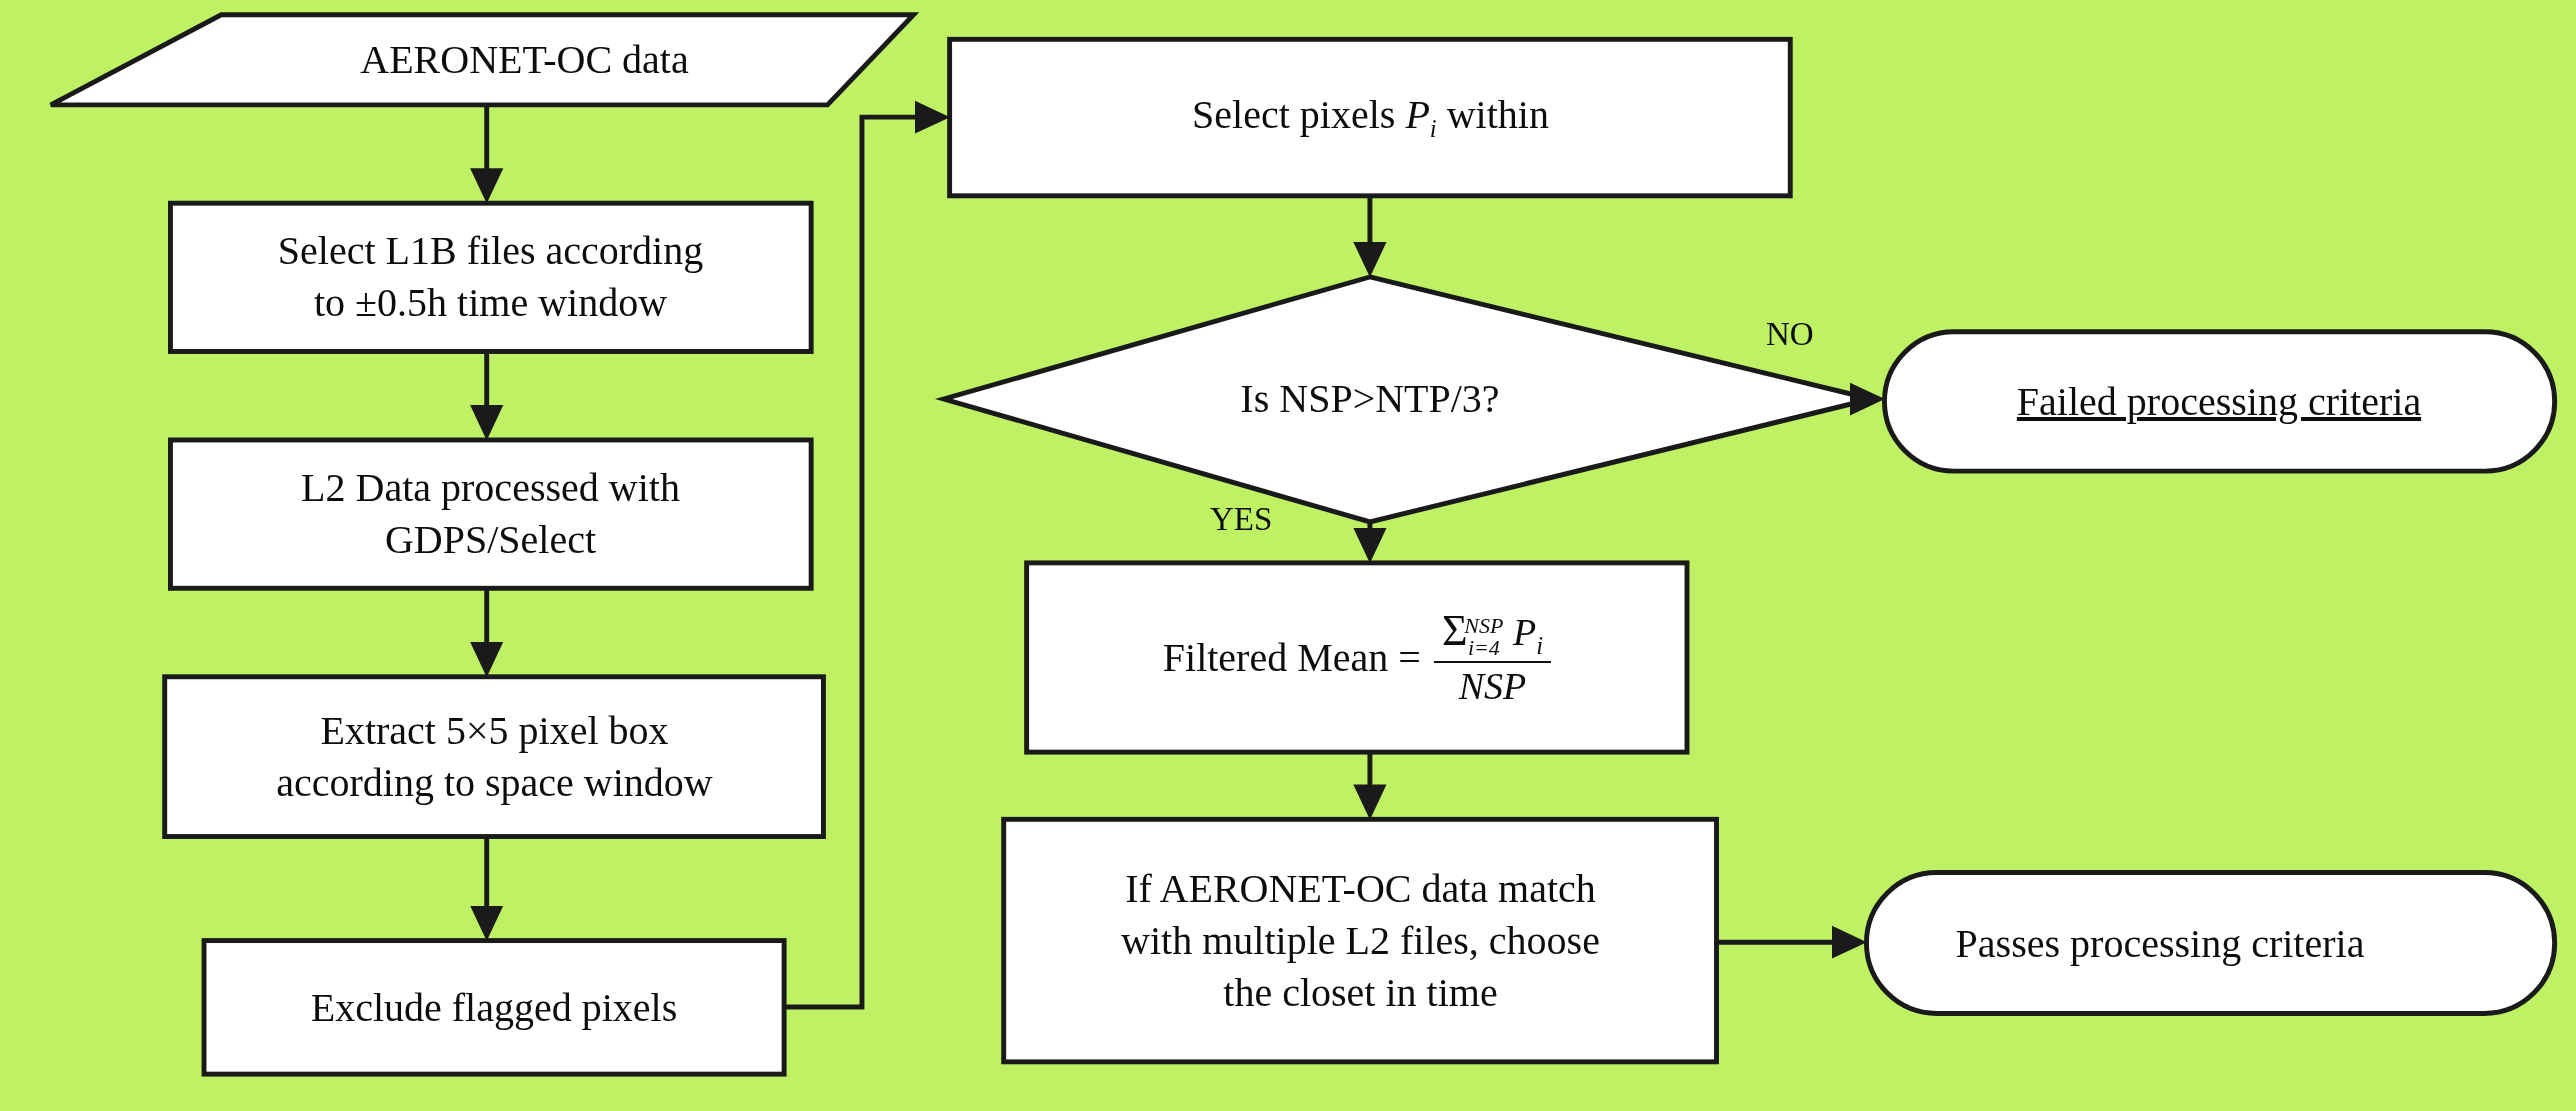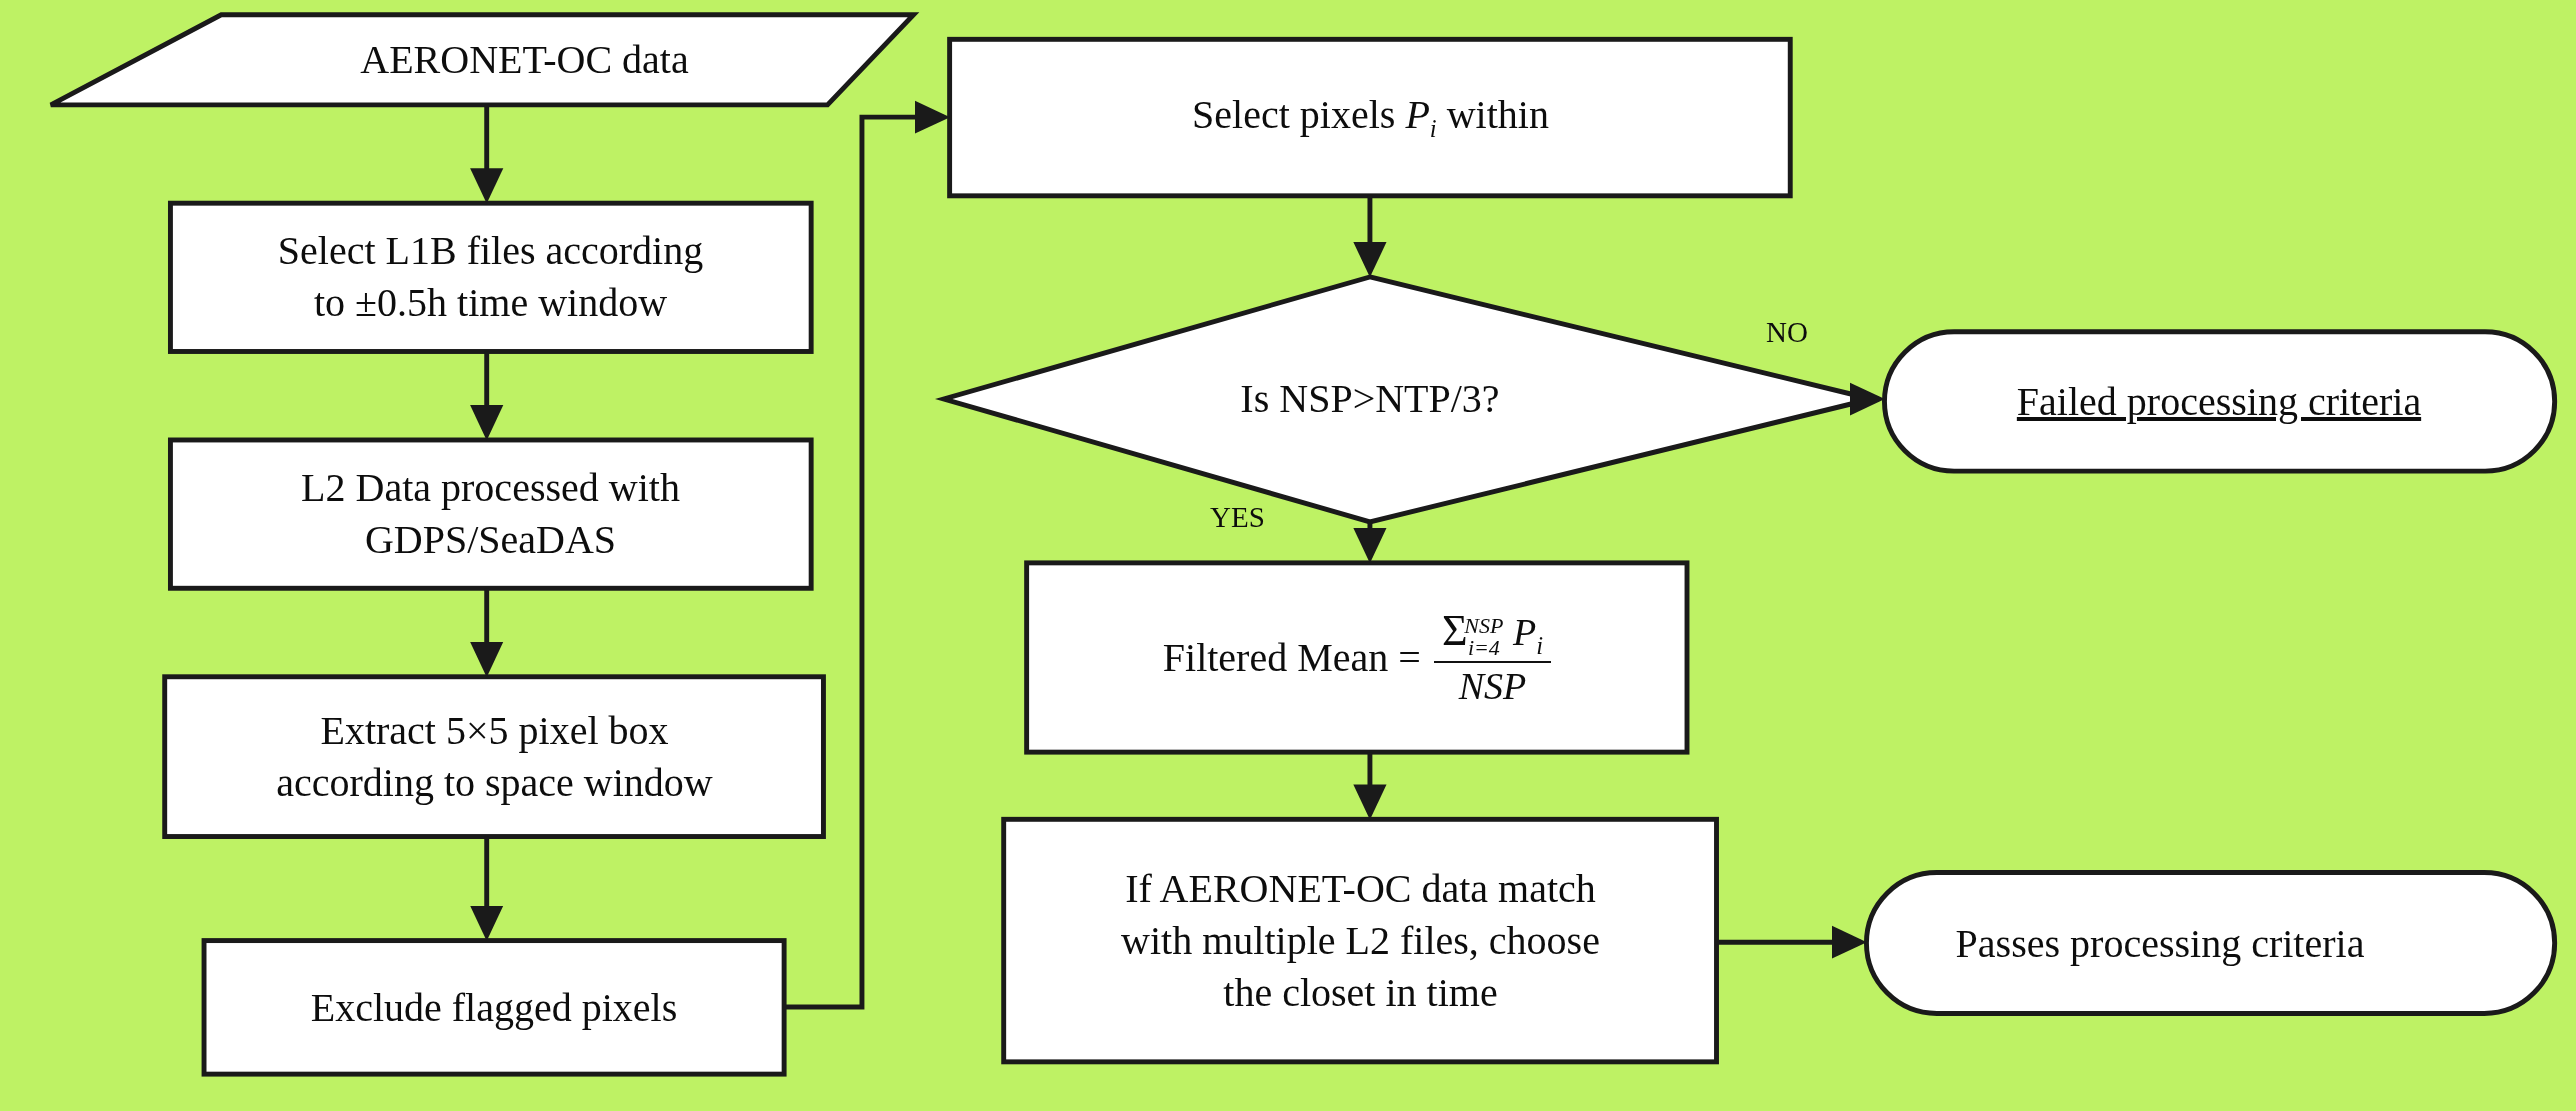--- a/index.html
+++ b/index.html
@@ -30,21 +30,21 @@
     justify-content: center;
     text-align: center;
     line-height: 1.30;
     font-size: 40px;
     color: #0d0d0d;
     pointer-events: none;
     white-space: pre-line;
   }
   .edge-label {
     position: absolute;
-    font-size: 29px;
+    font-size: 33px;
     color: #0d0d0d;
     text-align: center;
     white-space: nowrap;
   }
   
   .formula {
     display: inline-flex;
     align-items: center;
     justify-content: center;
     font-size: 40px;
@@ -147,21 +147,21 @@
       <line x1="2095" y1="1150" x2="2271" y2="1150" marker-end="url(#arrow)"></line>
     </g>
   </svg>
 
   <div class="node-text" style="left:205px; top:14.7px; width:639px; height:90px;">AERONET-OC data</div>
 
   <div class="node-text" style="left:170px; top:203px; width:641px; height:148px;">Select L1B files according
 to ±0.5h time window</div>
 
   <div class="node-text" style="left:170px; top:440px; width:641px; height:148px;">L2 Data processed with
-GDPS/SeaDAS</div>
+GDPS/Select</div>
 
   <div class="node-text" style="left:165px; top:677px; width:659px; height:160px;">Extract 5×5 pixel box
 according to space window</div>
 
   <div class="node-text" style="left:204px; top:941px; width:580px; height:134px;">Exclude flagged pixels</div>
 
   <div class="node-text" style="left:950px; top:39px; width:841px; height:156px; flex-direction:column; white-space:normal;">
     <div class="nowrap">
       <span>Select pixels </span><span class="ital">P</span><span class="sub-i">i</span><span> within</span>
     </div>

